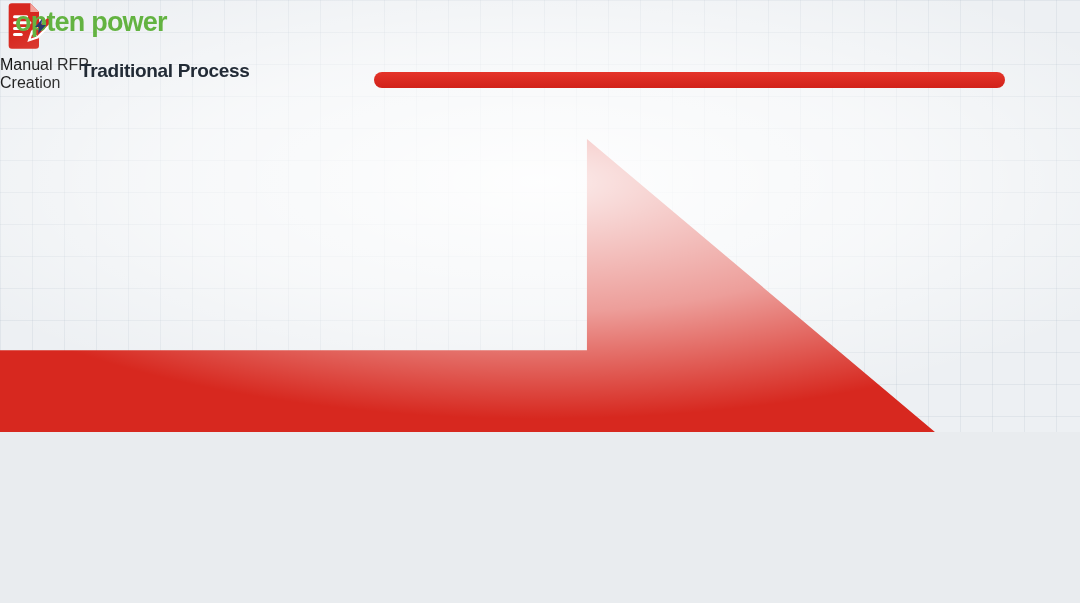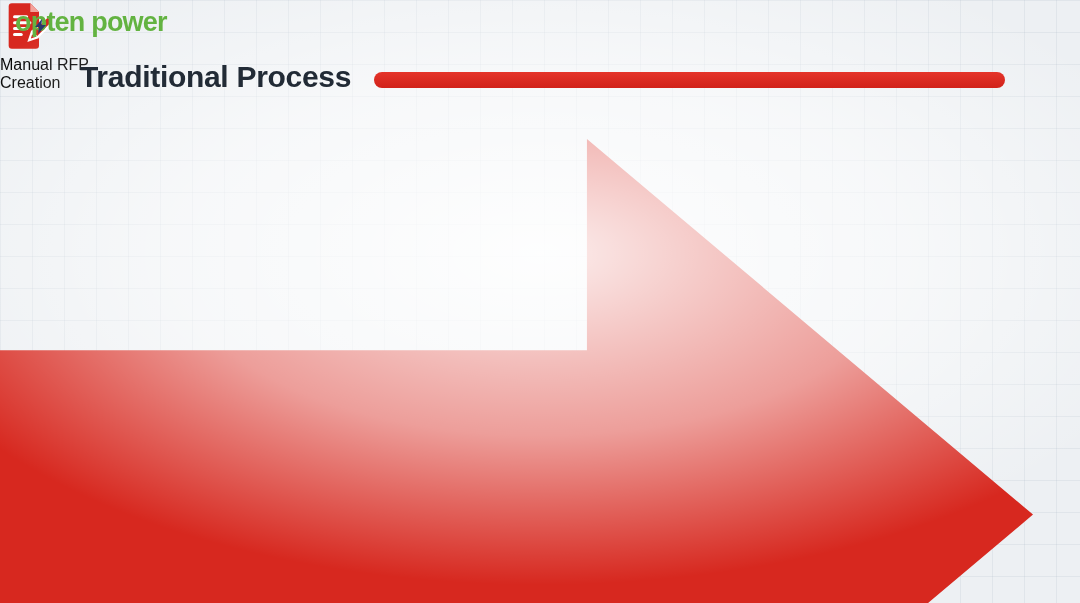--- a/index.html
+++ b/index.html
@@ -1,31 +1,31 @@
 <!DOCTYPE html>
 <html><head>
 <meta charset="utf-8">
 <style>
   html,body{margin:0;padding:0;}
   body{font-family:"Liberation Sans","DejaVu Sans",sans-serif;background:#e9ecef;}
-  .canvas{position:relative;width:1080px;height:603px;overflow:hidden;
+  .canvas{position:relative;width:1080px;height:432px;overflow:hidden;
     background-color:#edf0f3;
     background-image:
       linear-gradient(rgba(170,185,200,.20) 1px, transparent 1px),
       linear-gradient(90deg, rgba(170,185,200,.20) 1px, transparent 1px);
     background-size:32px 32px;}
   .haze{position:absolute;inset:0;pointer-events:none;
     background:radial-gradient(ellipse 62% 55% at 50% 42%, rgba(255,255,255,.92) 0%, rgba(255,255,255,.55) 55%, rgba(255,255,255,0) 100%);}
 
   
   .logo{position:absolute;left:15px;top:7px;font-size:27px;font-weight:bold;color:#63b341;letter-spacing:-.8px;}
   .logo .bolt{position:absolute;left:20px;top:12px;}
 
   
-  .sec-title{position:absolute;margin:0;font-size:30px;font-weight:bold;color:#222b36;letter-spacing:-.3px;}
+  .sec-title{position:absolute;margin:0;font-size:19px;font-weight:bold;color:#222b36;letter-spacing:-.3px;}
   .bar{position:absolute;height:16px;border-radius:9px;}
   .bar.red{left:374px;top:72px;width:631px;background:linear-gradient(180deg,#e5342a,#d1221a);}
   .bar.green{left:311px;top:355px;width:694px;background:linear-gradient(180deg,#5cb751,#3fa243;}
   .bar.green{background:linear-gradient(180deg,#5cb751,#3fa243);}
 
   
   .row{position:absolute;left:80px;width:926px;height:118px;display:flex;justify-content:space-between;align-items:center;}
   .row1{top:107px;}
   .card{width:148px;height:118px;border-radius:16px;box-sizing:border-box;
     background:linear-gradient(180deg,#ffffff 0%,#f3f4f6 88%,#e7e9ec 100%);

